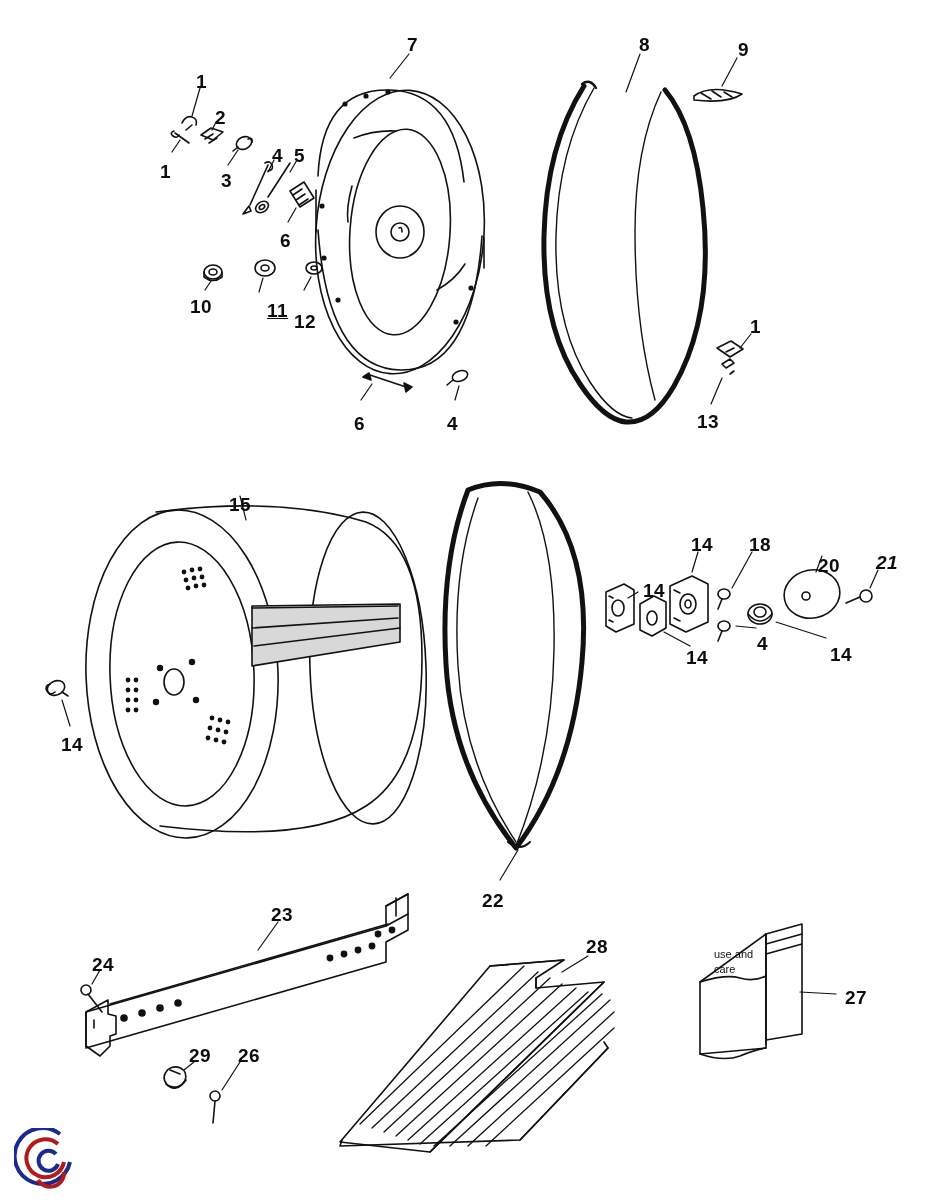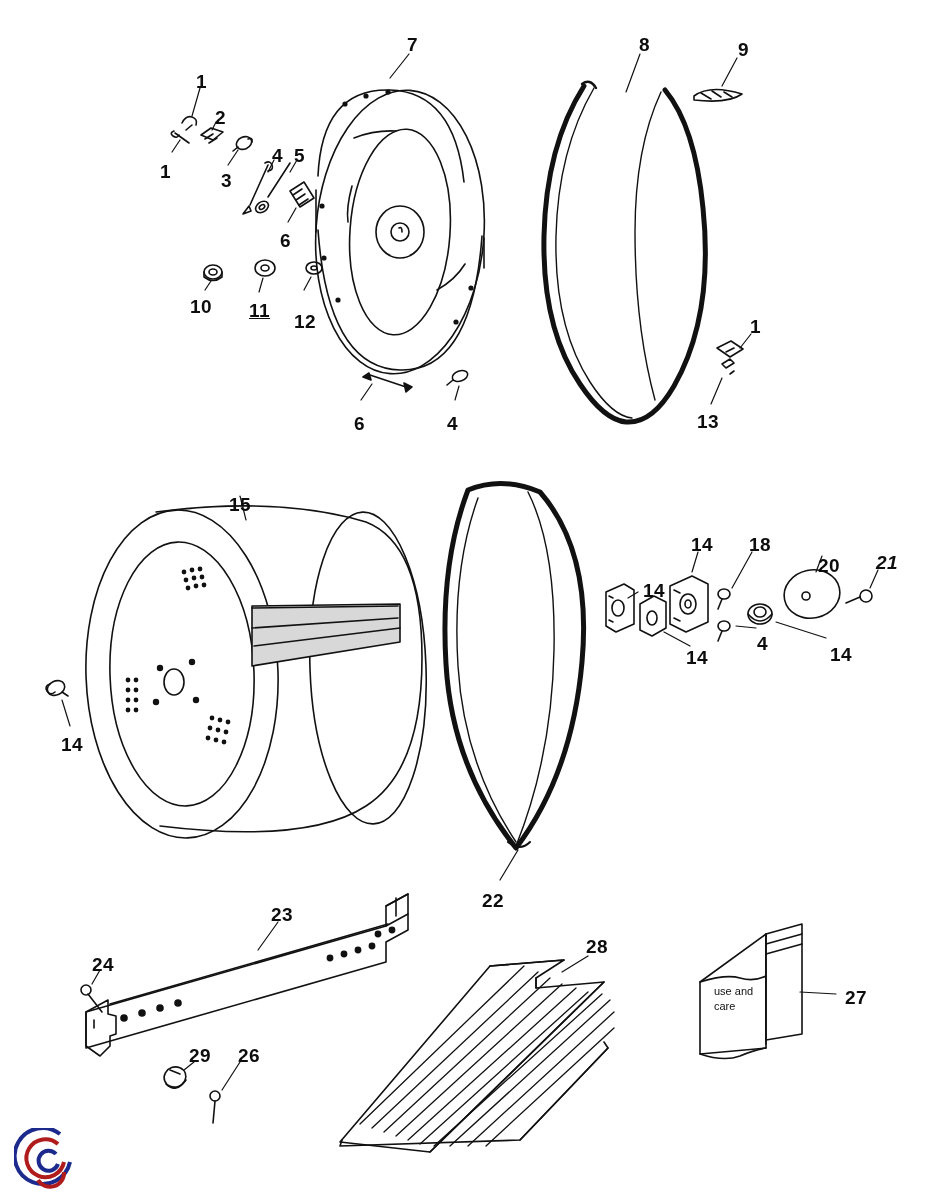--- a/index.html
+++ b/index.html
@@ -35,21 +35,20 @@
     white-space: nowrap;
     user-select: none;
   }
   .booklet-text {
     position: absolute;
     font-family: "Liberation Sans", sans-serif;
     font-size: 11px;
     color: #111;
     line-height: 1.35;
     white-space: pre-line;
-    margin-top: 37px;
   }
   .logo {
     position: absolute;
     left: 14px;
     top: 1128px;
     width: 66px;
     height: 62px;
   }
 </style>
 </head>
@@ -386,21 +385,21 @@
   <div class="callout" style="left:215px; top:108px;">2</div>
   <div class="callout" style="left:160px; top:162px;">1</div>
   <div class="callout" style="left:221px; top:171px;">3</div>
   <div class="callout" style="left:272px; top:146px;">4</div>
   <div class="callout" style="left:294px; top:146px;">5</div>
   <div class="callout" style="left:280px; top:231px;">6</div>
   <div class="callout" style="left:407px; top:35px;">7</div>
   <div class="callout" style="left:639px; top:35px;">8</div>
   <div class="callout" style="left:738px; top:40px;">9</div>
   <div class="callout" style="left:190px; top:297px;">10</div>
-  <div class="callout" style="left:249px; top:301px;text-decoration:underline;">11</div>
+  <div class="callout" style="left:267px; top:301px;text-decoration:underline;">11</div>
   <div class="callout" style="left:294px; top:312px;">12</div>
   <div class="callout" style="left:354px; top:414px;">6</div>
   <div class="callout" style="left:447px; top:414px;">4</div>
   <div class="callout" style="left:750px; top:317px;">1</div>
   <div class="callout" style="left:697px; top:412px;">13</div>
   <div class="callout" style="left:229px; top:479px;margin-top:16px;">15</div>
   <div class="callout" style="left:61px; top:735px;">14</div>
   <div class="callout" style="left:643px; top:581px;">14</div>
   <div class="callout" style="left:691px; top:535px;">14</div>
   <div class="callout" style="left:686px; top:648px;">14</div>

